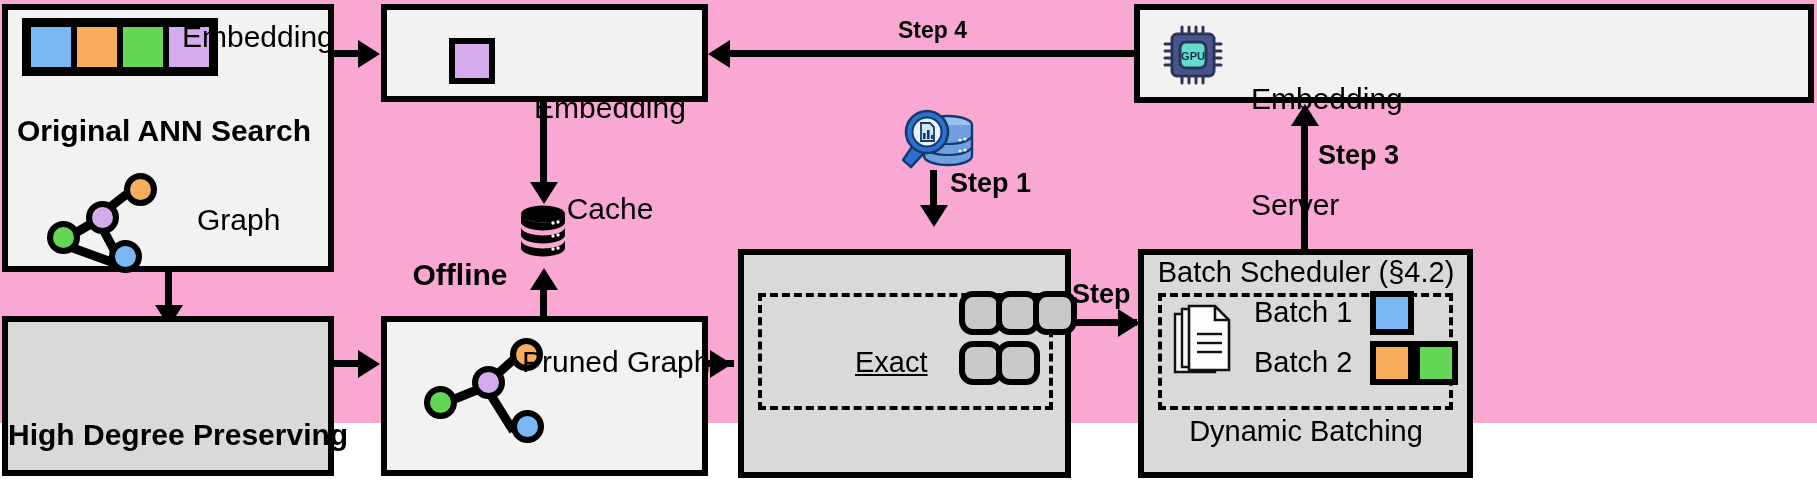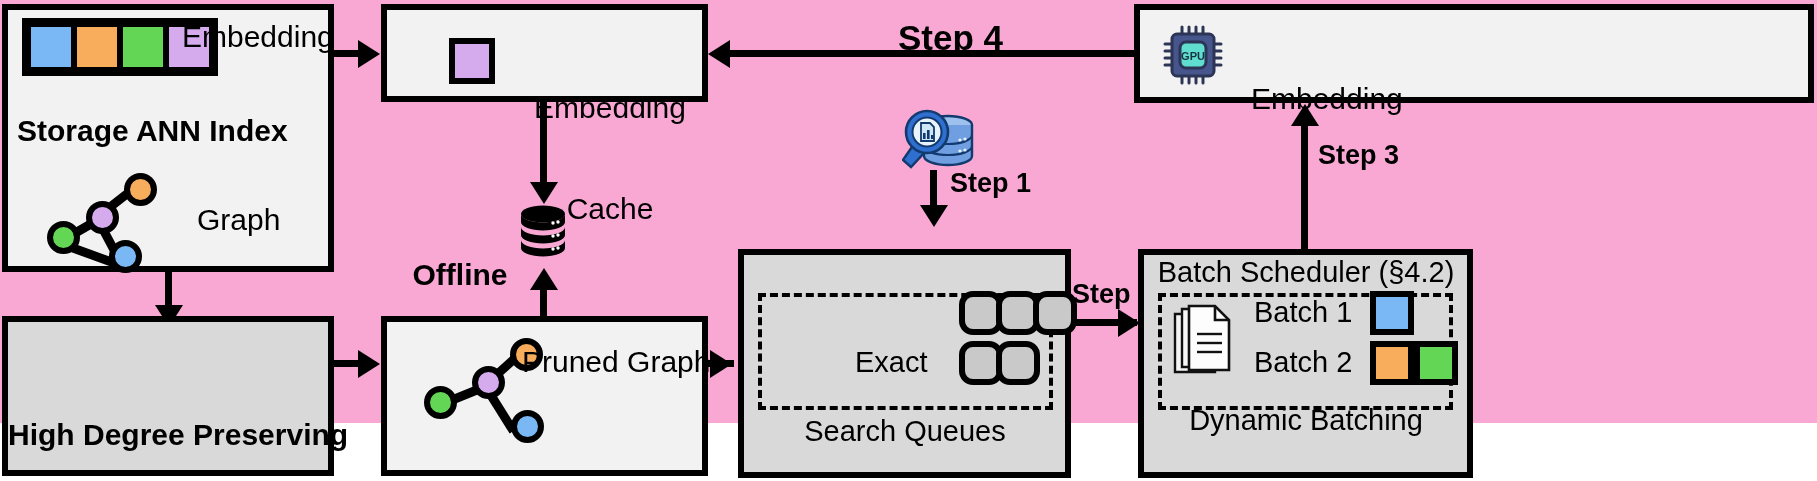--- a/index.html
+++ b/index.html
@@ -61,21 +61,21 @@
 
   <div class="embstrip" style="left:22px; top:18px;">
     <div class="sw" style="background:#79b8f5"></div>
     <div class="sw" style="background:#f7ad5b"></div>
     <div class="sw" style="background:#63d655"></div>
     <div class="sw" style="background:#d5abee"></div>
   </div>
 
   <div class="lbl" style="left:182px; top:20px; font-size:30px;">Embedding</div>
 
-  <div class="lbl bold" style="left:17px; top:114px; font-size:30px;">Storage ANN Index</div>
+  <div class="lbl bold" style="left:17px; top:114px; font-size:30px;">Original ANN Search</div>
 
   <div class="graph" style="left:40px; top:165px; width:130px; height:105px;">
     <div class="gedge" style="left:58px; top:47px; width:50px; transform:rotate(-38deg);"></div>
     <div class="gedge" style="left:24px; top:70px; width:44px; transform:rotate(-30deg);"></div>
     <div class="gedge" style="left:26px; top:76px; width:66px; transform:rotate(20deg);"></div>
     <div class="gedge" style="left:61px; top:56px; width:42px; transform:rotate(62deg);"></div>
     <div class="gnode" style="left:84px; top:8px;  width:33px; height:33px; background:#f7ad5b;"></div>
     <div class="gnode" style="left:46px; top:36px; width:33px; height:33px; background:#d5abee;"></div>
     <div class="gnode" style="left:7px;  top:56px; width:33px; height:33px; background:#63d655;"></div>
     <div class="gnode" style="left:69px; top:75px; width:33px; height:33px; background:#79b8f5;"></div>
@@ -177,25 +177,24 @@
 
   <div class="box gray" style="left:738px; top:249px; width:333px; height:229px;">
   </div>
 
   <div class="dashpanel" style="left:758px; top:293px; width:295px; height:117px;"></div>
 
   <div class="slot" style="left:959px; top:291px; width:44px; height:44px;"></div>
   <div class="slot" style="left:996px; top:291px; width:44px; height:44px;"></div>
   <div class="slot" style="left:1033px; top:291px; width:44px; height:44px;"></div>
 
-  <div class="lbl" style="left:855px; top:346px; font-size:29px;">Exact</div>
+  <div class="lbl" style="left:855px; top:346px; font-size:29px;text-decoration:underline;">Exact</div>
   <div class="slot" style="left:959px; top:341px; width:44px; height:44px;"></div>
   <div class="slot" style="left:996px; top:341px; width:44px; height:44px;"></div>
 
-  <div class="lbl center" style="left:744px; top:415px; width:322px; font-size:29px;">Search Queues</div>
 
   <div class="hline" style="left:1071px; top:319px; width:66px;"></div>
   <div class="arrowhead ah-right" style="left:1118px; top:309px;"></div>
   <div class="lbl bold" style="left:1072px; top:279px; font-size:27px;">Step 2</div>
 
   <div class="box gray" style="left:1138px; top:249px; width:335px; height:229px;">
   </div>
   <div class="lbl center" style="left:1144px; top:256px; width:324px; font-size:29px;">Batch Scheduler (§4.2)</div>
 
   <div class="dashpanel" style="left:1158px; top:293px; width:295px; height:117px;"></div>
@@ -210,21 +209,21 @@
     <line x1="25" y1="48" x2="50" y2="48" stroke="#111" stroke-width="2.4"></line>
   </svg>
 
   <div class="lbl" style="left:1254px; top:296px; font-size:29px;">Batch 1</div>
   <div class="swatch" style="left:1370px; top:291px; width:44px; height:44px; background:#79b8f5;"></div>
 
   <div class="lbl" style="left:1254px; top:346px; font-size:29px;">Batch 2</div>
   <div class="swatch" style="left:1370px; top:341px; width:44px; height:44px; background:#f7ad5b;"></div>
   <div class="swatch" style="left:1414px; top:341px; width:44px; height:44px; background:#63d655;"></div>
 
-  <div class="lbl center" style="left:1144px; top:404px; width:324px; font-size:29px;">Dynamic Batching</div>
+  <div class="lbl center" style="left:1144px; top:415px; width:324px; font-size:29px;">Dynamic Batching</div>
 
   <div class="vline" style="left:1301px; top:120px; width:7px; height:129px;"></div>
   <div class="arrowhead ah-up" style="left:1291px; top:104px;"></div>
   <div class="lbl bold" style="left:1318px; top:140px; font-size:27px;">Step 3</div>
 
   <div class="box" style="left:1134px; top:4px; width:680px; height:99px;">
   </div>
   <svg class="icon" style="left:1162px; top:24px;" width="62" height="62" viewBox="0 0 62 62">
     <g stroke="#2c3555" stroke-width="3" stroke-linecap="round">
       <line x1="20" y1="3" x2="20" y2="11"></line>
@@ -243,19 +242,20 @@
         <line x1="51" y1="27" x2="59" y2="27"></line>
       <line x1="51" y1="34" x2="59" y2="34"></line>
         <line x1="51" y1="41" x2="59" y2="41"></line>
     </g>
     <rect x="10" y="10" width="42" height="42" rx="5" fill="#46558c" stroke="#2c3555" stroke-width="3"></rect>
     <rect x="18" y="18" width="26" height="26" rx="6" fill="#5fded0" stroke="#2c3555" stroke-width="3"></rect>
     <text x="31" y="36" font-family="Liberation Sans, sans-serif" font-size="11" font-weight="700" fill="#14323f" text-anchor="middle">GPU</text>
   </svg>
   <div class="lbl" style="left:1251px; top:10px; font-size:30px; line-height:1.18;">
     <div>Embedding</div>
+    <div>Server</div>
   </div>
 
   <div class="hline" style="left:728px; top:50px; width:410px;"></div>
   <div class="arrowhead ah-left" style="left:708px; top:40px;"></div>
-  <div class="lbl bold" style="left:898px; top:18px; font-size:35px;">Step 4</div>
+  <div class="lbl bold" style="left:898px; top:18px; font-size:23px;">Step 4</div>
 
 </div>
 
 </body></html>

